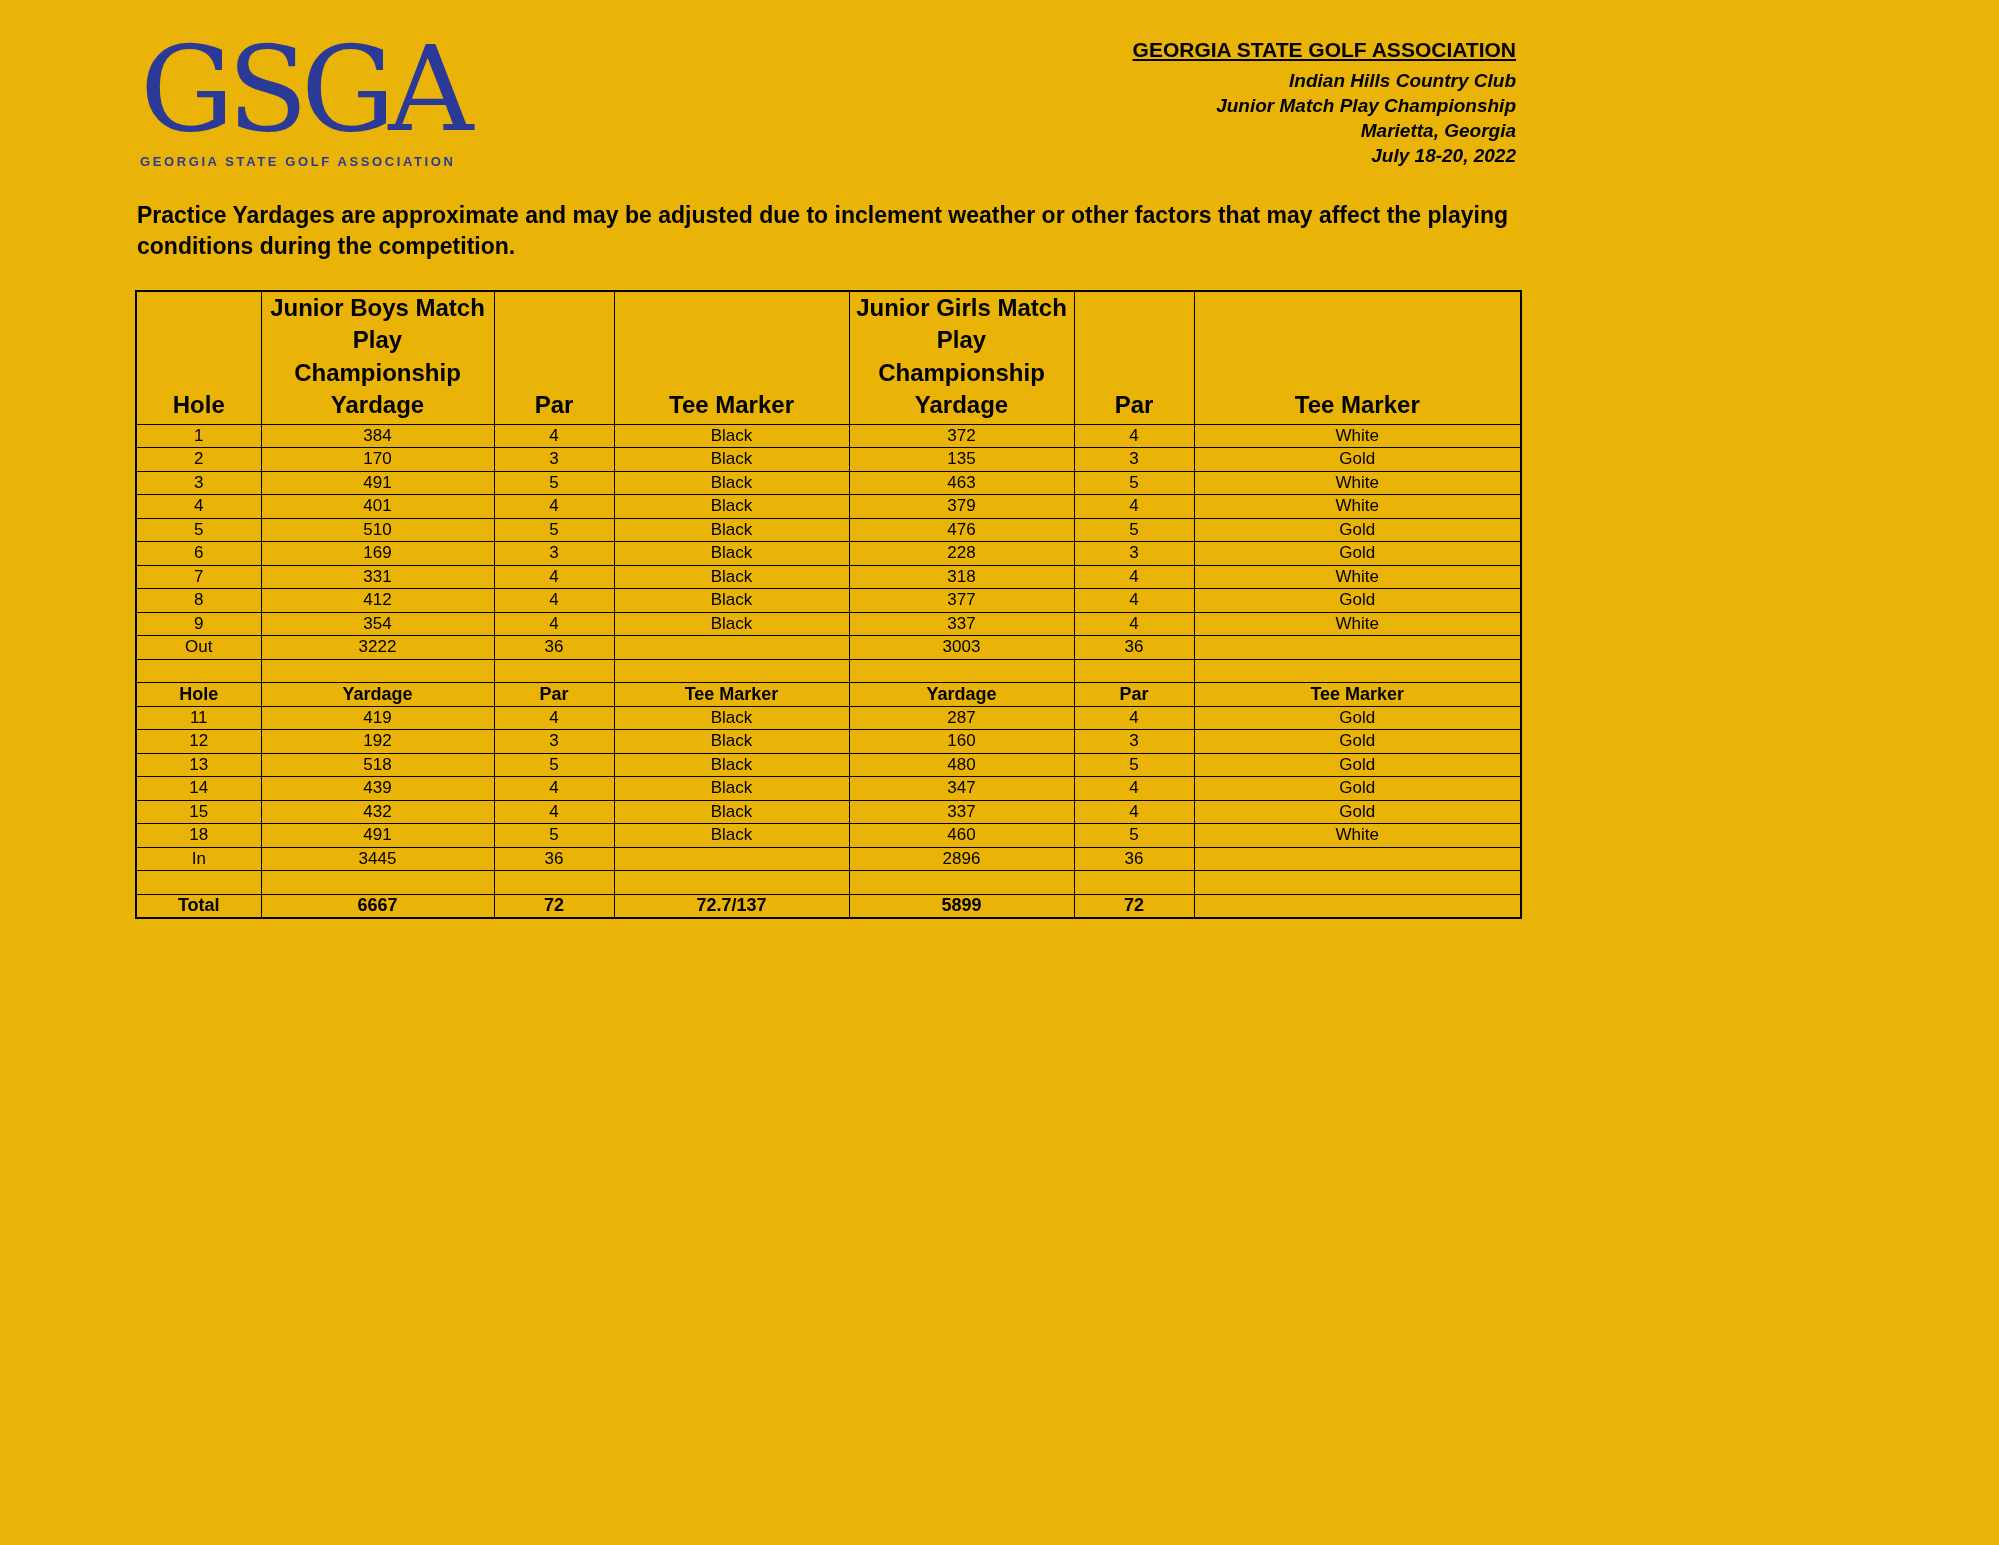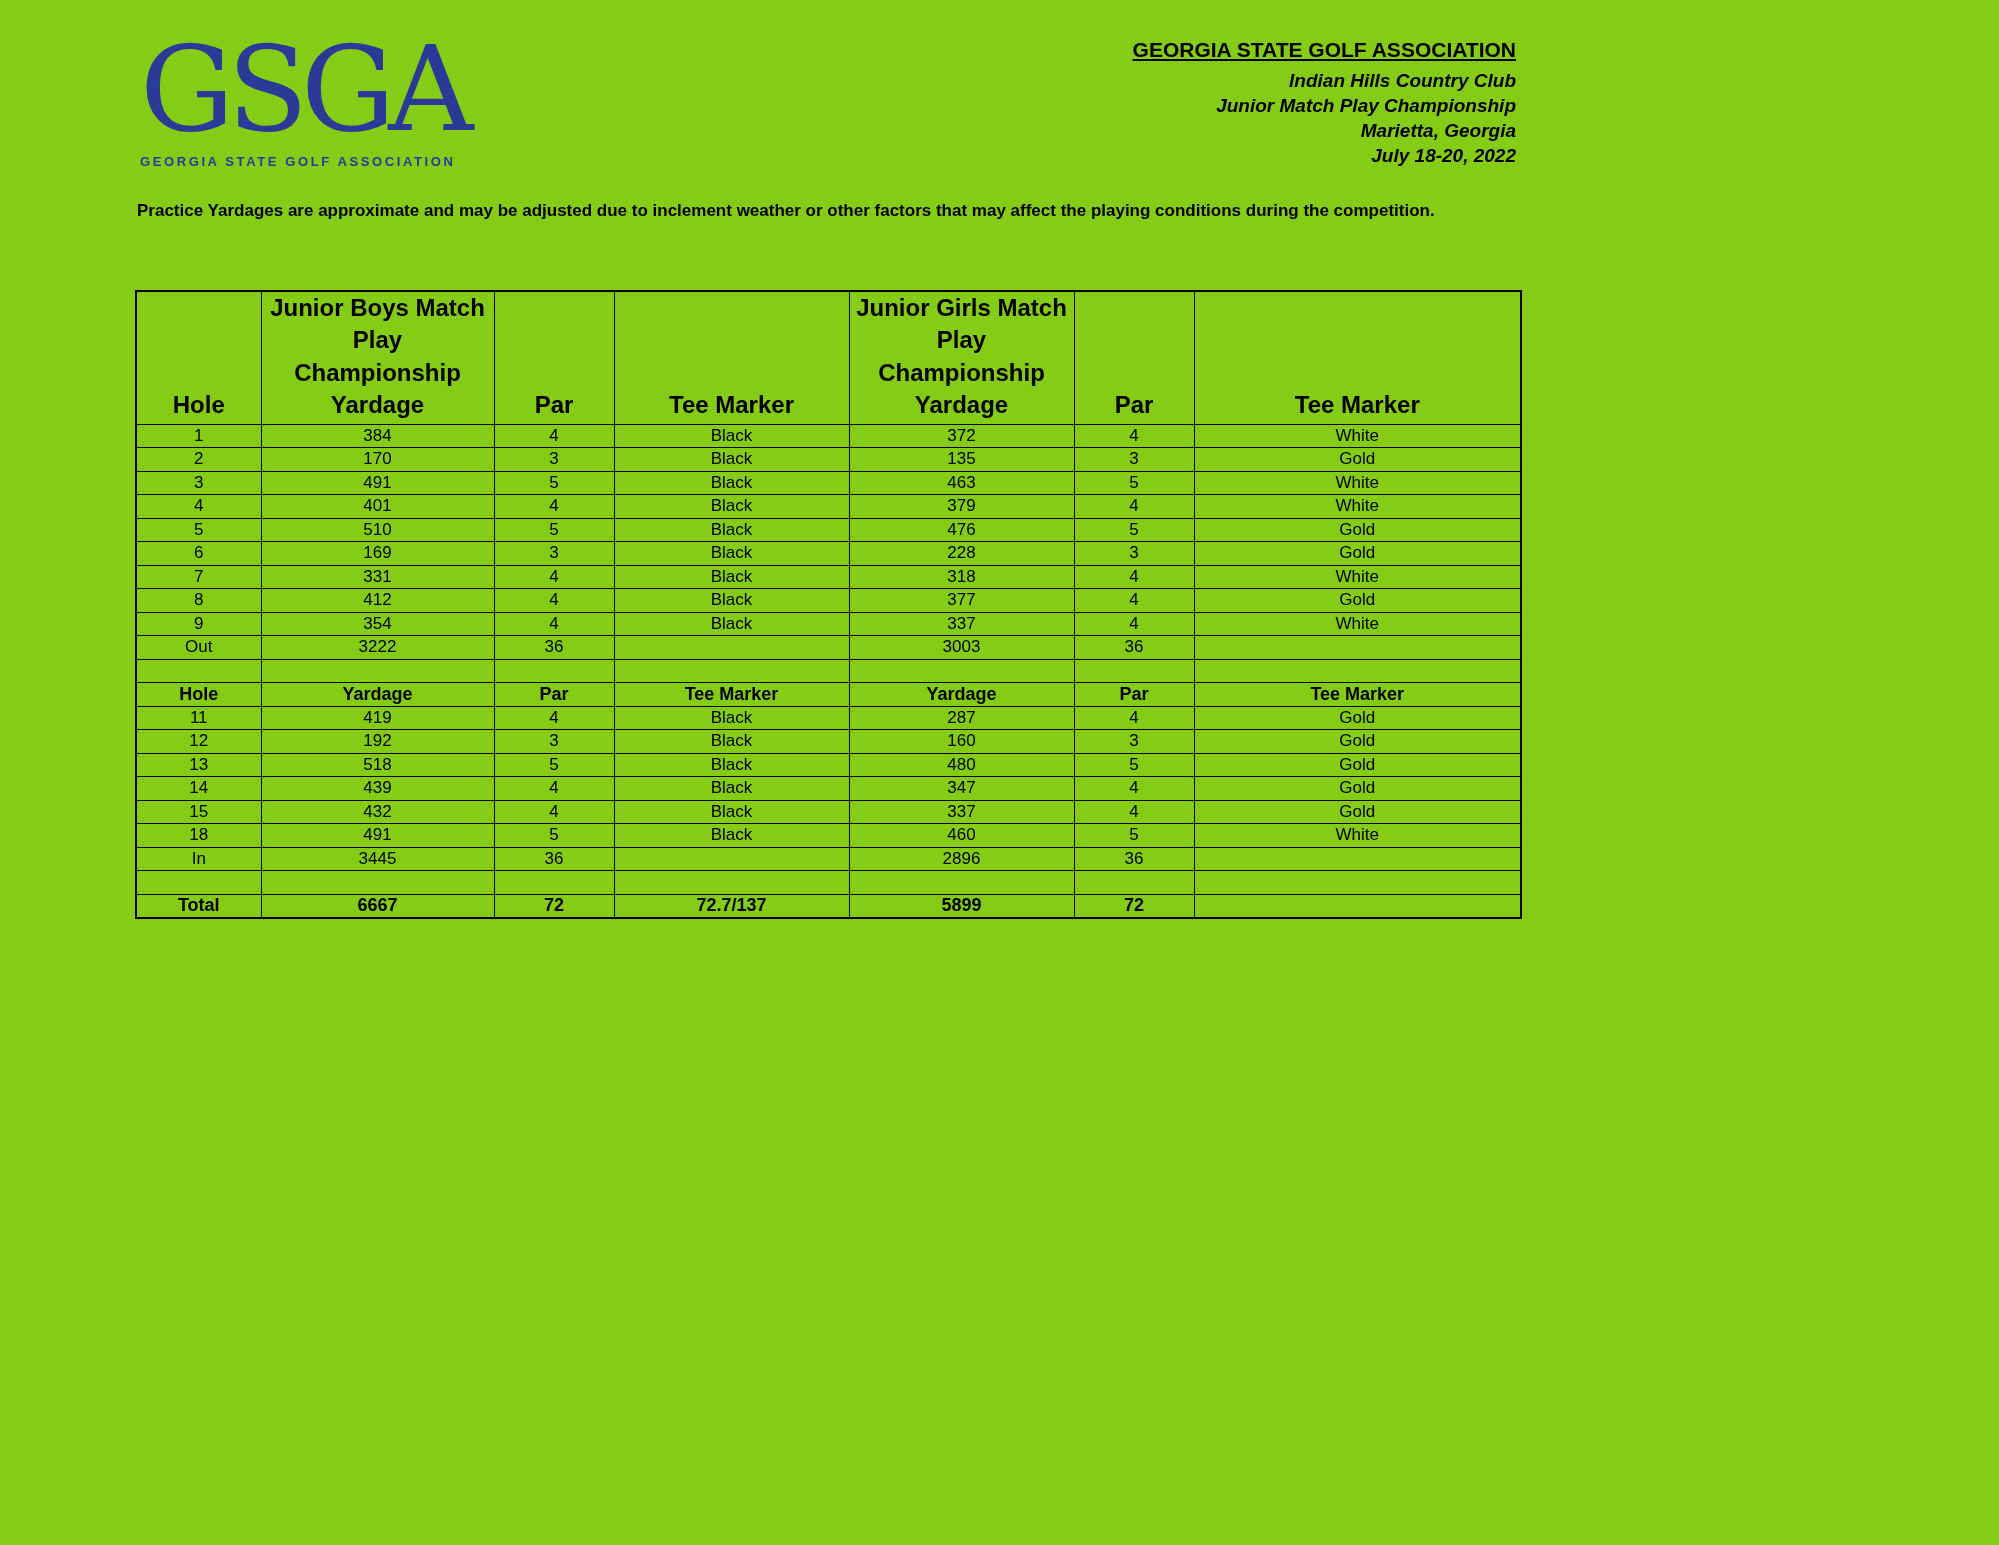--- a/index.html
+++ b/index.html
@@ -1,20 +1,20 @@
 <!DOCTYPE html>
 <html><head>
 <meta charset="utf-8">
 <style>
   html, body { margin: 0; padding: 0; background: #e8e8e8; }
   .page {
     position: relative;
     width: 1999px;
     height: 1545px;
-    background: #84cc16;
+    background: #eab308;
     font-family: "Liberation Sans", sans-serif;
     color: #000;
     overflow: hidden;
   }
 
   
   .logo { position: absolute; left: 140px; top: 30px; width: 300px; }
   .logo-text {
     font-family: "DejaVu Serif", serif;
     font-size: 118px;
@@ -52,21 +52,21 @@
     font-style: italic;
     line-height: 25px;
   }
 
   
   .note {
     position: absolute;
     left: 137px;
     top: 200px;
     width: 1392px;
-    font-size: 17px;
+    font-size: 23px;
     font-weight: bold;
     line-height: 1.35;
   }
 
   
   .yardage-table {
     position: absolute;
     left: 135px;
     top: 290px;
     width: 1385px;

